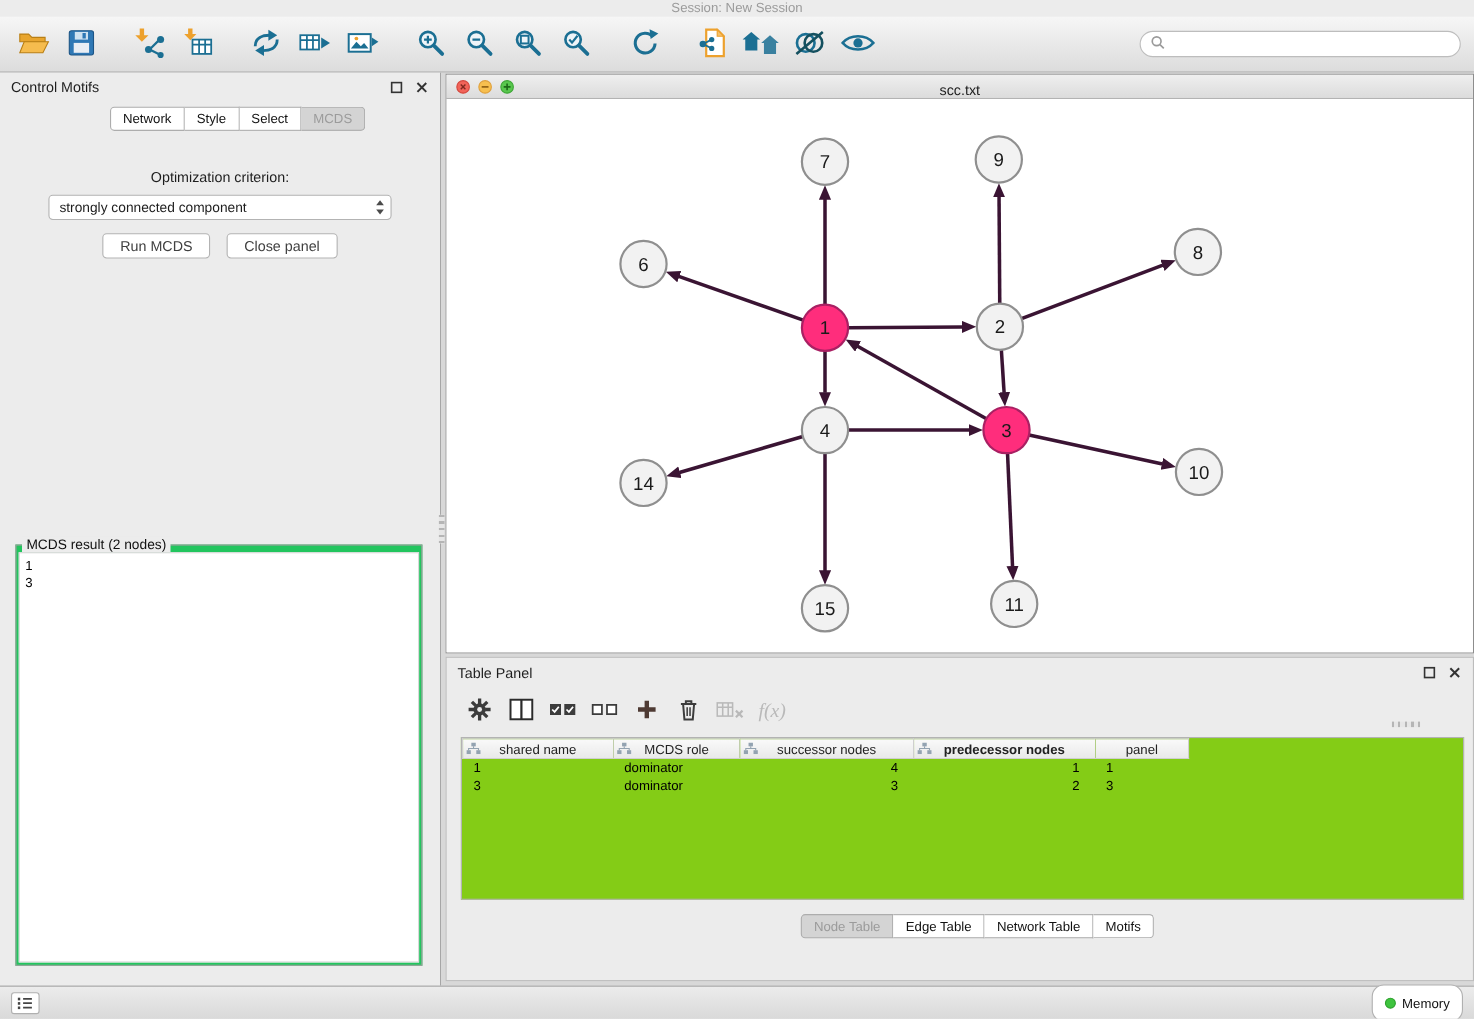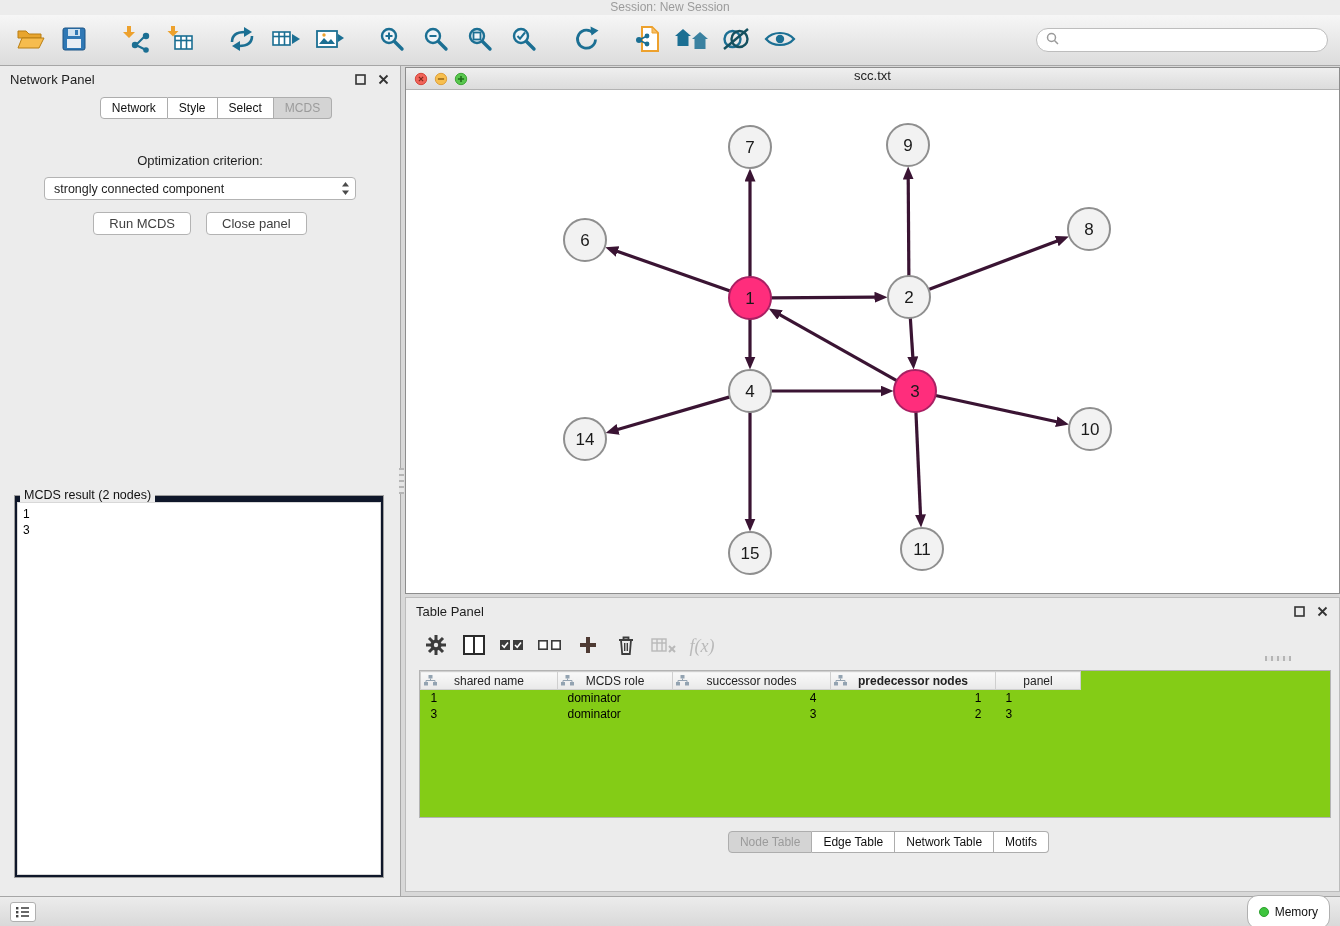--- a/index.html
+++ b/index.html
@@ -30,30 +30,30 @@
   .seg-tab.active { background:#d4d4d4; color:#9b9b9b; }
 
   
   .control-panel { position:absolute; left:0; top:66px; width:401px; bottom:30px; background:#ececec; border-right:1px solid #a6a6a6; }
   .cp-tabs { margin-top:5px; }
   .opt-label { text-align:center; margin-top:34px; font-size:13px; }
   .dropdown { margin:9px auto 12px; width:312px; height:23px; background:#fff; border:1px solid #b3b3b3; border-radius:4px; display:flex; align-items:center; padding:0 5px 0 9px; font-size:12.5px; }
   .dropdown .dd-stepper { margin-left:auto; display:flex; align-items:center; }
   .btn-row { display:flex; justify-content:center; gap:15px; margin-top:12px; }
   .push-btn { height:23px; padding:0 15px; background:#fff; border:1px solid #b3b3b3; border-radius:4px; font-size:13px; color:#404040; font-family:Liberation Sans, sans-serif; }
-  .result-box { position:absolute; left:14px; right:16px; top:429px; bottom:18px; border:1px solid #9e9e9e; background:#0f172a; }
+  .result-box { position:absolute; left:14px; right:16px; top:429px; bottom:18px; border:1px solid #9e9e9e; background:#22c55e; }
   .result-legend { position:absolute; top:-8px; left:5px; background:#ececec; padding:0 4px; font-size:12.5px; color:#111; }
   .result-inner { position:absolute; left:2px; right:2px; top:6px; bottom:2px; background:#fff; border:1px solid #d8d8d8; padding:3px 5px; font-size:12px; line-height:16px; overflow:auto; color:#000; }
 
   
   .right-area { position:absolute; left:401px; top:66px; right:0; bottom:30px; background:#d8d8d8; }
 
   
   .network-window { position:absolute; left:4px; top:1px; right:0; height:527px; border:1px solid #8d8d8d; background:#fff; }
-  .net-titlebar { position:relative; height:22px; background:linear-gradient(#efefef,#dcdcdc); border-bottom:1px solid #b3b3b3; display:flex; align-items:flex-start; justify-content:center; font-size:13px; color:#222; }
+  .net-titlebar { position:relative; height:22px; background:linear-gradient(#efefef,#dcdcdc); border-bottom:1px solid #b3b3b3; display:flex; align-items:flex-end; justify-content:center; font-size:13px; color:#222; }
   .traffic { position:absolute; left:8px; top:4px; }
   .net-canvas { position:absolute; left:0; right:0; top:22px; bottom:0; background:#fff; }
   .net-canvas svg { display:block; }
 
   
   .v-grip { position:absolute; left:399px; top:468px; width:5px; height:26px; background:repeating-linear-gradient(#b5b5b5 0 2px, #e6e6e6 2px 6px); }
   .h-grip { position:absolute; left:864px; top:590px; width:26px; height:5px; background:repeating-linear-gradient(90deg,#b5b5b5 0 2px, #e6e6e6 2px 6px); }
 
   
   .table-panel { position:absolute; left:4px; top:531px; right:0; bottom:4px; background:#ececec; border:1px solid #bcbcbc; }
@@ -230,21 +230,21 @@
             <circle cx="5.5" cy="5.5" r="4" fill="none" stroke="#9a9a9a" stroke-width="1.5"></circle>
             <line x1="8.5" y1="8.5" x2="12" y2="12" stroke="#9a9a9a" stroke-width="1.5"></line>
           </svg>
       </span>
       <input type="text" placeholder="" style="">
     </div>
   </div>
 
   <div class="control-panel">
     <div class="panel-header">
-      <span class="panel-title">Network Panel</span>
+      <span class="panel-title">Control Motifs</span>
       <span class="panel-winctl">
         <span class="winctl-btn">
           <svg width="11" height="11">
               <rect x="1" y="1" width="9" height="9" fill="none" stroke="#333" stroke-width="1.6"></rect>
             </svg>
         </span>
         <span class="winctl-btn">
           <svg width="11" height="11">
               <path d="M1.5 1.5 L9.5 9.5 M9.5 1.5 L1.5 9.5" stroke="#333" stroke-width="1.8"></path>
             </svg>

